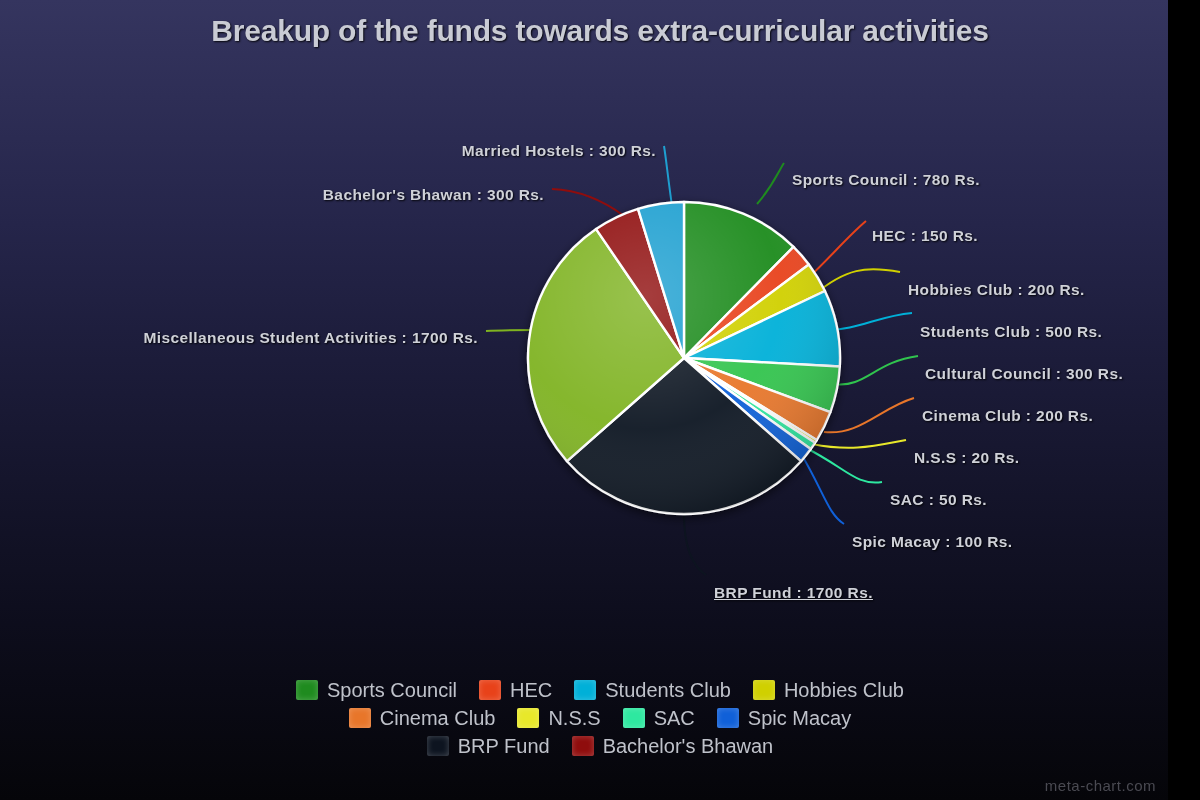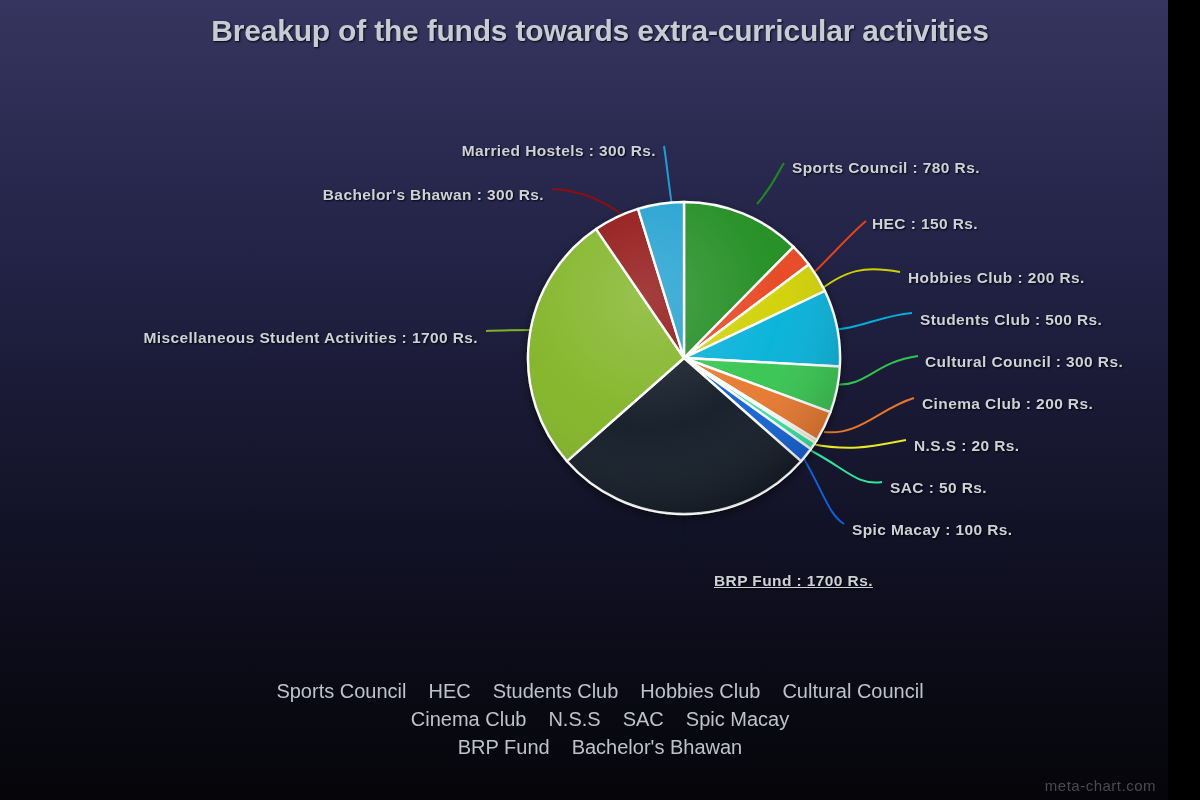--- a/index.html
+++ b/index.html
@@ -28,36 +28,35 @@
   #pie-wrap{position:absolute;left:0;top:0;width:1200px;height:800px;}
   
   .lbl{
     position:absolute;
     font-size:15.5px;font-weight:bold;
     color:#cfd1d8;
     white-space:nowrap;
     text-shadow:1px 1px 2px rgba(0,0,0,.9);
     letter-spacing:.4px;
   }
-  .lbl.right{text-align:right;}
+  .lbl.right{text-align:right;margin-top:12px;}
   .lbl.left{text-align:right;}
   
   #legend{
     position:absolute;left:0;top:672px;width:1200px;
     display:flex;flex-wrap:wrap;
     justify-content:center;
     align-content:flex-start;
     gap:0px 22px;
     padding:0 70px;
     box-sizing:border-box;
   }
   .leg-item{
     display:flex;align-items:flex-end;gap:9px;
     height:28px;
-    flex-direction:column;
   }
   .leg-sw{
     width:22px;height:20px;
     border-radius:2px;
     display:block;
     box-shadow:inset 0 0 6px rgba(255,255,255,.25);
   }
   .leg-tx{
     font-size:20px;color:#bfc2ca;
     font-family:"Liberation Sans", sans-serif;
@@ -176,24 +175,20 @@
           <span class="leg-tx">HEC</span>
         </div>
         <div class="leg-item">
           <span class="leg-sw" style="background: rgb(0, 176, 216);"></span>
           <span class="leg-tx">Students Club</span>
         </div>
         <div class="leg-item">
           <span class="leg-sw" style="background: rgb(208, 208, 0);"></span>
           <span class="leg-tx">Hobbies Club</span>
         </div>
-        <div class="leg-item">
-          <span class="leg-sw" style="background: rgb(48, 196, 78);"></span>
-          <span class="leg-tx">Cultural Council</span>
-        </div>
       </div>
       <div style="display: flex; justify-content: center; align-items: center; gap: 22px; width: 100%;">
         <div class="leg-item">
           <span class="leg-sw" style="background: rgb(232, 118, 42);"></span>
           <span class="leg-tx">Cinema Club</span>
         </div>
         <div class="leg-item">
           <span class="leg-sw" style="background: rgb(232, 232, 42);"></span>
           <span class="leg-tx">N.S.S</span>
         </div>

